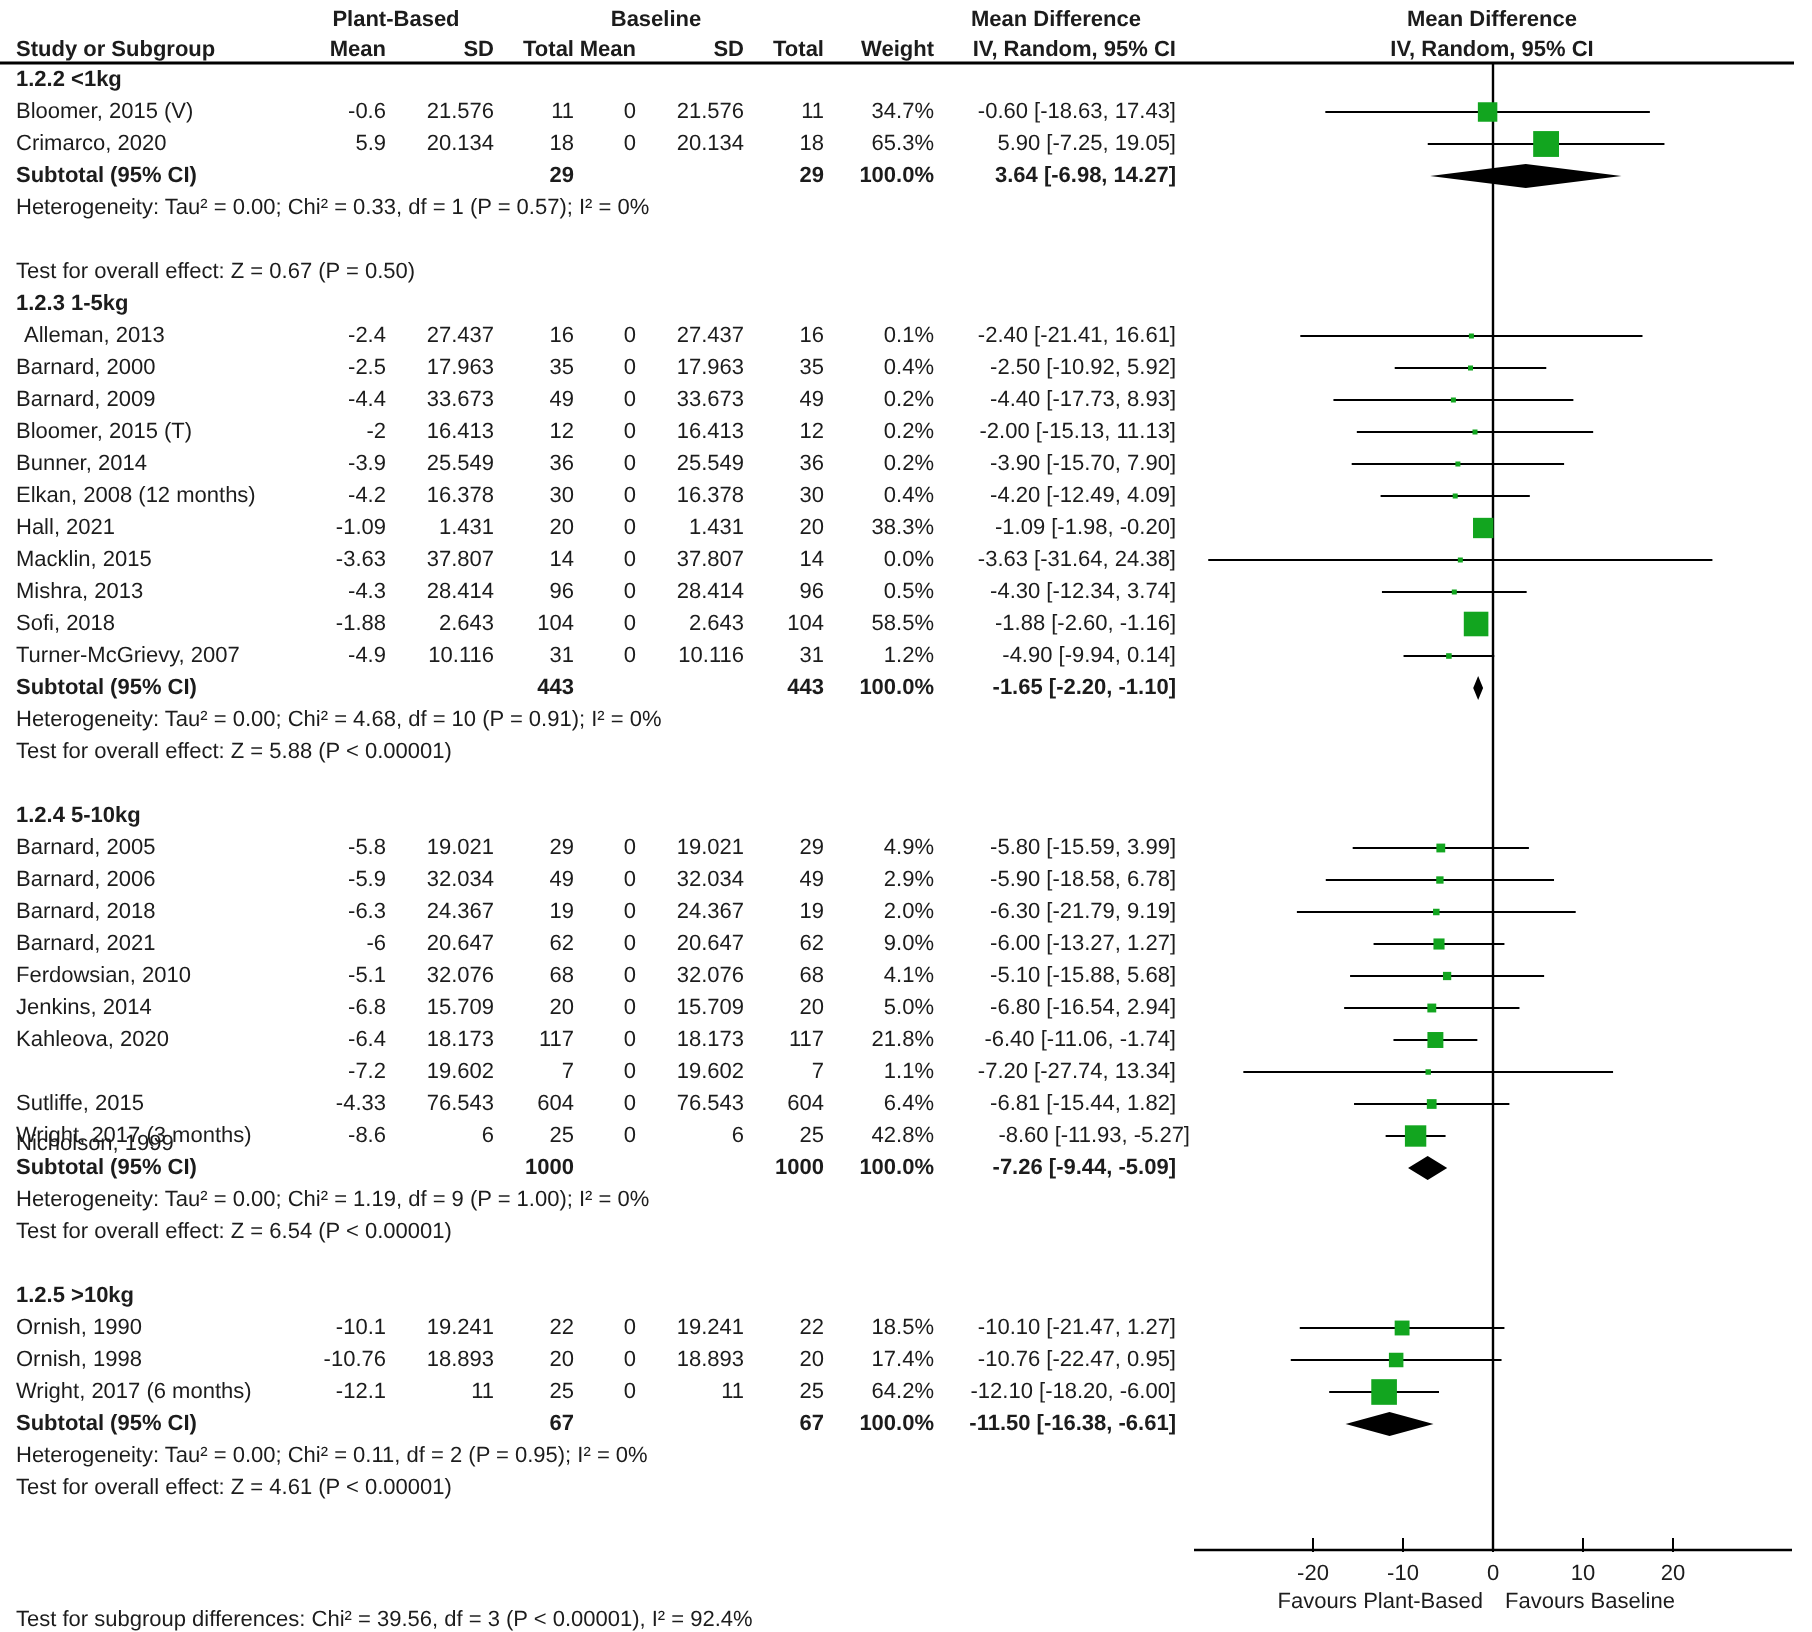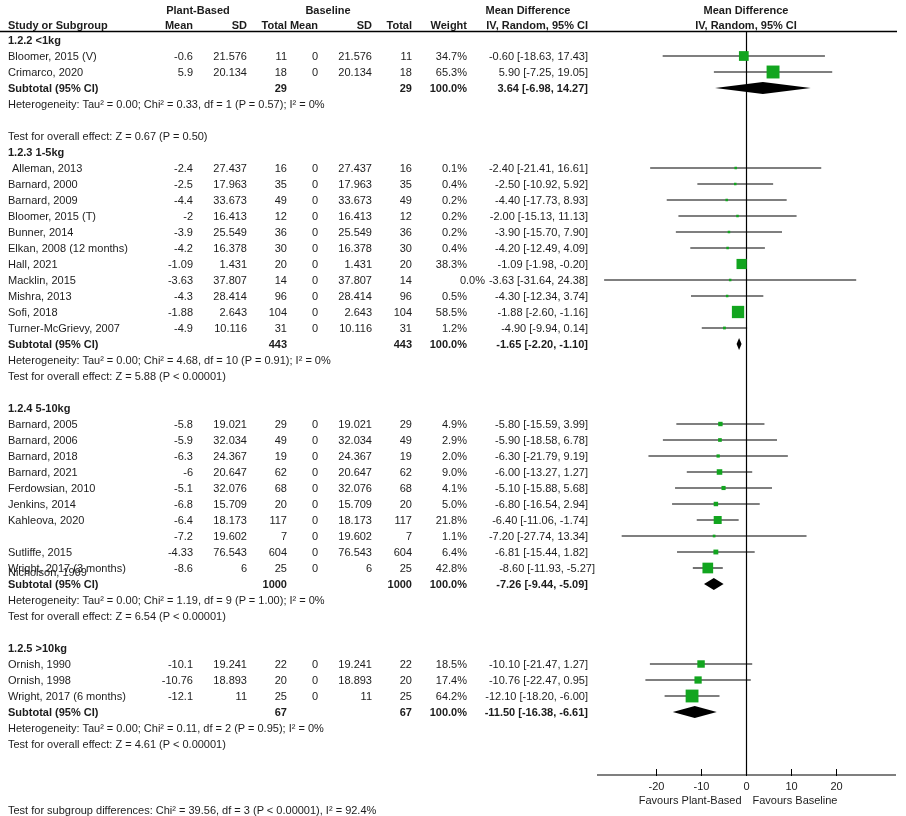--- a/index.html
+++ b/index.html
@@ -161,21 +161,21 @@
         <div class="cell" style="left: 460px; width: 128px;">-1.09 [-1.98, -0.20]</div>
       </div>
       <div class="row " style="top: 272px;">
         <div class="cell name" style="left: 8px; width: 180px;">Macklin, 2015</div>
         <div class="cell" style="left: 140px; width: 53px;">-3.63</div>
         <div class="cell" style="left: 195px; width: 52px;">37.807</div>
         <div class="cell" style="left: 249px; width: 38px;">14</div>
         <div class="cell" style="left: 289px; width: 29px;">0</div>
         <div class="cell" style="left: 324px; width: 48px;">37.807</div>
         <div class="cell" style="left: 374px; width: 38px;">14</div>
-        <div class="cell" style="left: 432px; width: 53px;">0.0%</div>
+        <div class="cell" style="left: 414px; width: 53px;">0.0%</div>
         <div class="cell" style="left: 460px; width: 128px;">-3.63 [-31.64, 24.38]</div>
       </div>
       <div class="row " style="top: 288px;">
         <div class="cell name" style="left: 8px; width: 180px;">Mishra, 2013</div>
         <div class="cell" style="left: 140px; width: 53px;">-4.3</div>
         <div class="cell" style="left: 195px; width: 52px;">28.414</div>
         <div class="cell" style="left: 249px; width: 38px;">96</div>
         <div class="cell" style="left: 289px; width: 29px;">0</div>
         <div class="cell" style="left: 324px; width: 48px;">28.414</div>
         <div class="cell" style="left: 374px; width: 38px;">96</div>

